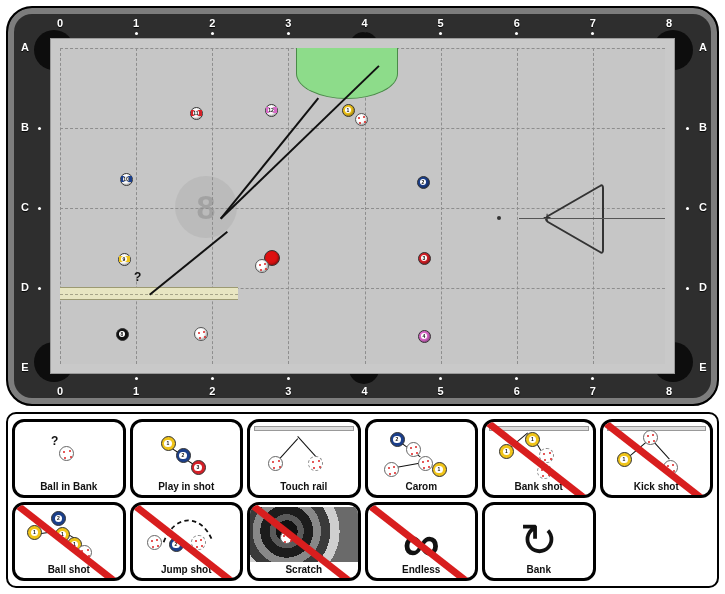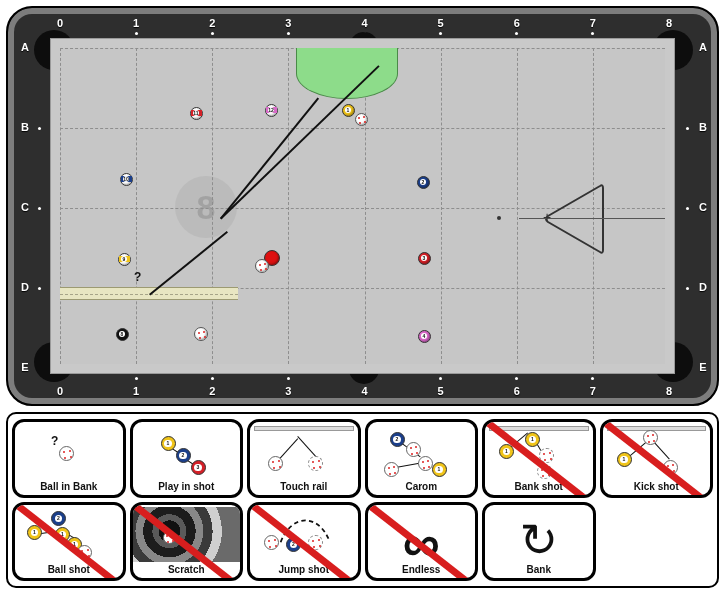--- a/index.html
+++ b/index.html
@@ -580,57 +580,57 @@
             <div class="mark" style="left: 4.1285px; top: 9.96641px;"></div>
             <div class="mark" style="left: 3.03359px; top: 4.1285px;"></div>
             <div class="mark" style="left: 8.8715px; top: 3.03359px;"></div>
           </div>
         </div>
         <div class="label">Ball shot</div>
         <div class="slash" style="display: block; border-top-color: rgb(216, 30, 30);"></div>
       </div>
       <div class="btn off">
         <div class="art">
+          <svg viewBox="0 0 90 50" style="position: absolute; left: 0px; top: 0px; width: 100%; height: 100%;">
+            <path d="M24,32 C34,6 58,6 68,30" fill="none" stroke="#111" stroke-width="1.6" stroke-dasharray="4 3"></path>
+          </svg>
+          <div class="mini cueball" style="left: 14px; top: 28px; width: 15px; height: 15px;">
+            <div class="mark" style="left: 9.96641px; top: 8.8715px;"></div>
+            <div class="mark" style="left: 4.1285px; top: 9.96641px;"></div>
+            <div class="mark" style="left: 3.03359px; top: 4.1285px;"></div>
+            <div class="mark" style="left: 8.8715px; top: 3.03359px;"></div>
+          </div>
+          <div class="mini" style="left: 36px; top: 30px; width: 15px; height: 15px; background: rgb(27, 63, 139);">
+            <div class="dot">2</div>
+          </div>
+          <div class="mini cueball dashed" style="left: 58px; top: 28px; width: 15px; height: 15px;">
+            <div class="mark" style="left: 9.96641px; top: 8.8715px;"></div>
+            <div class="mark" style="left: 4.1285px; top: 9.96641px;"></div>
+            <div class="mark" style="left: 3.03359px; top: 4.1285px;"></div>
+            <div class="mark" style="left: 8.8715px; top: 3.03359px;"></div>
+          </div>
+        </div>
+        <div class="label">Jump shot</div>
+        <div class="slash" style="display: block; border-top-color: rgb(216, 30, 30);"></div>
+      </div>
+      <div class="btn off">
+        <div class="art">
           <div class="scratch-art"></div>
           <div class="mini cueball" style="left: 30px; top: 24px; width: 13px; height: 13px;">
             <div class="mark" style="left: 8.50422px; top: 7.5553px;"></div>
             <div class="mark" style="left: 3.4447px; top: 8.50422px;"></div>
             <div class="mark" style="left: 2.49578px; top: 3.4447px;"></div>
             <div class="mark" style="left: 7.5553px; top: 2.49578px;"></div>
           </div>
         </div>
         <div class="label">Scratch</div>
         <div class="slash" style="display: block; border-top-color: rgb(216, 30, 30);"></div>
       </div>
       <div class="btn off">
         <div class="art">
-          <svg viewBox="0 0 90 50" style="position: absolute; left: 0px; top: 0px; width: 100%; height: 100%;">
-            <path d="M24,32 C34,6 58,6 68,30" fill="none" stroke="#111" stroke-width="1.6" stroke-dasharray="4 3"></path>
-          </svg>
-          <div class="mini cueball" style="left: 14px; top: 28px; width: 15px; height: 15px;">
-            <div class="mark" style="left: 9.96641px; top: 8.8715px;"></div>
-            <div class="mark" style="left: 4.1285px; top: 9.96641px;"></div>
-            <div class="mark" style="left: 3.03359px; top: 4.1285px;"></div>
-            <div class="mark" style="left: 8.8715px; top: 3.03359px;"></div>
-          </div>
-          <div class="mini" style="left: 36px; top: 30px; width: 15px; height: 15px; background: rgb(27, 63, 139);">
-            <div class="dot">2</div>
-          </div>
-          <div class="mini cueball dashed" style="left: 58px; top: 28px; width: 15px; height: 15px;">
-            <div class="mark" style="left: 9.96641px; top: 8.8715px;"></div>
-            <div class="mark" style="left: 4.1285px; top: 9.96641px;"></div>
-            <div class="mark" style="left: 3.03359px; top: 4.1285px;"></div>
-            <div class="mark" style="left: 8.8715px; top: 3.03359px;"></div>
-          </div>
-        </div>
-        <div class="label">Jump shot</div>
-        <div class="slash" style="display: block; border-top-color: rgb(216, 30, 30);"></div>
-      </div>
-      <div class="btn off">
-        <div class="art">
           <div class="infinity">∞</div>
         </div>
         <div class="label">Endless</div>
         <div class="slash" style="display: block; border-top-color: rgb(216, 30, 30);"></div>
       </div>
       <div class="btn">
         <div class="art">
           <div class="reset-arrow">↻</div>
         </div>
         <div class="label">Bank</div>

